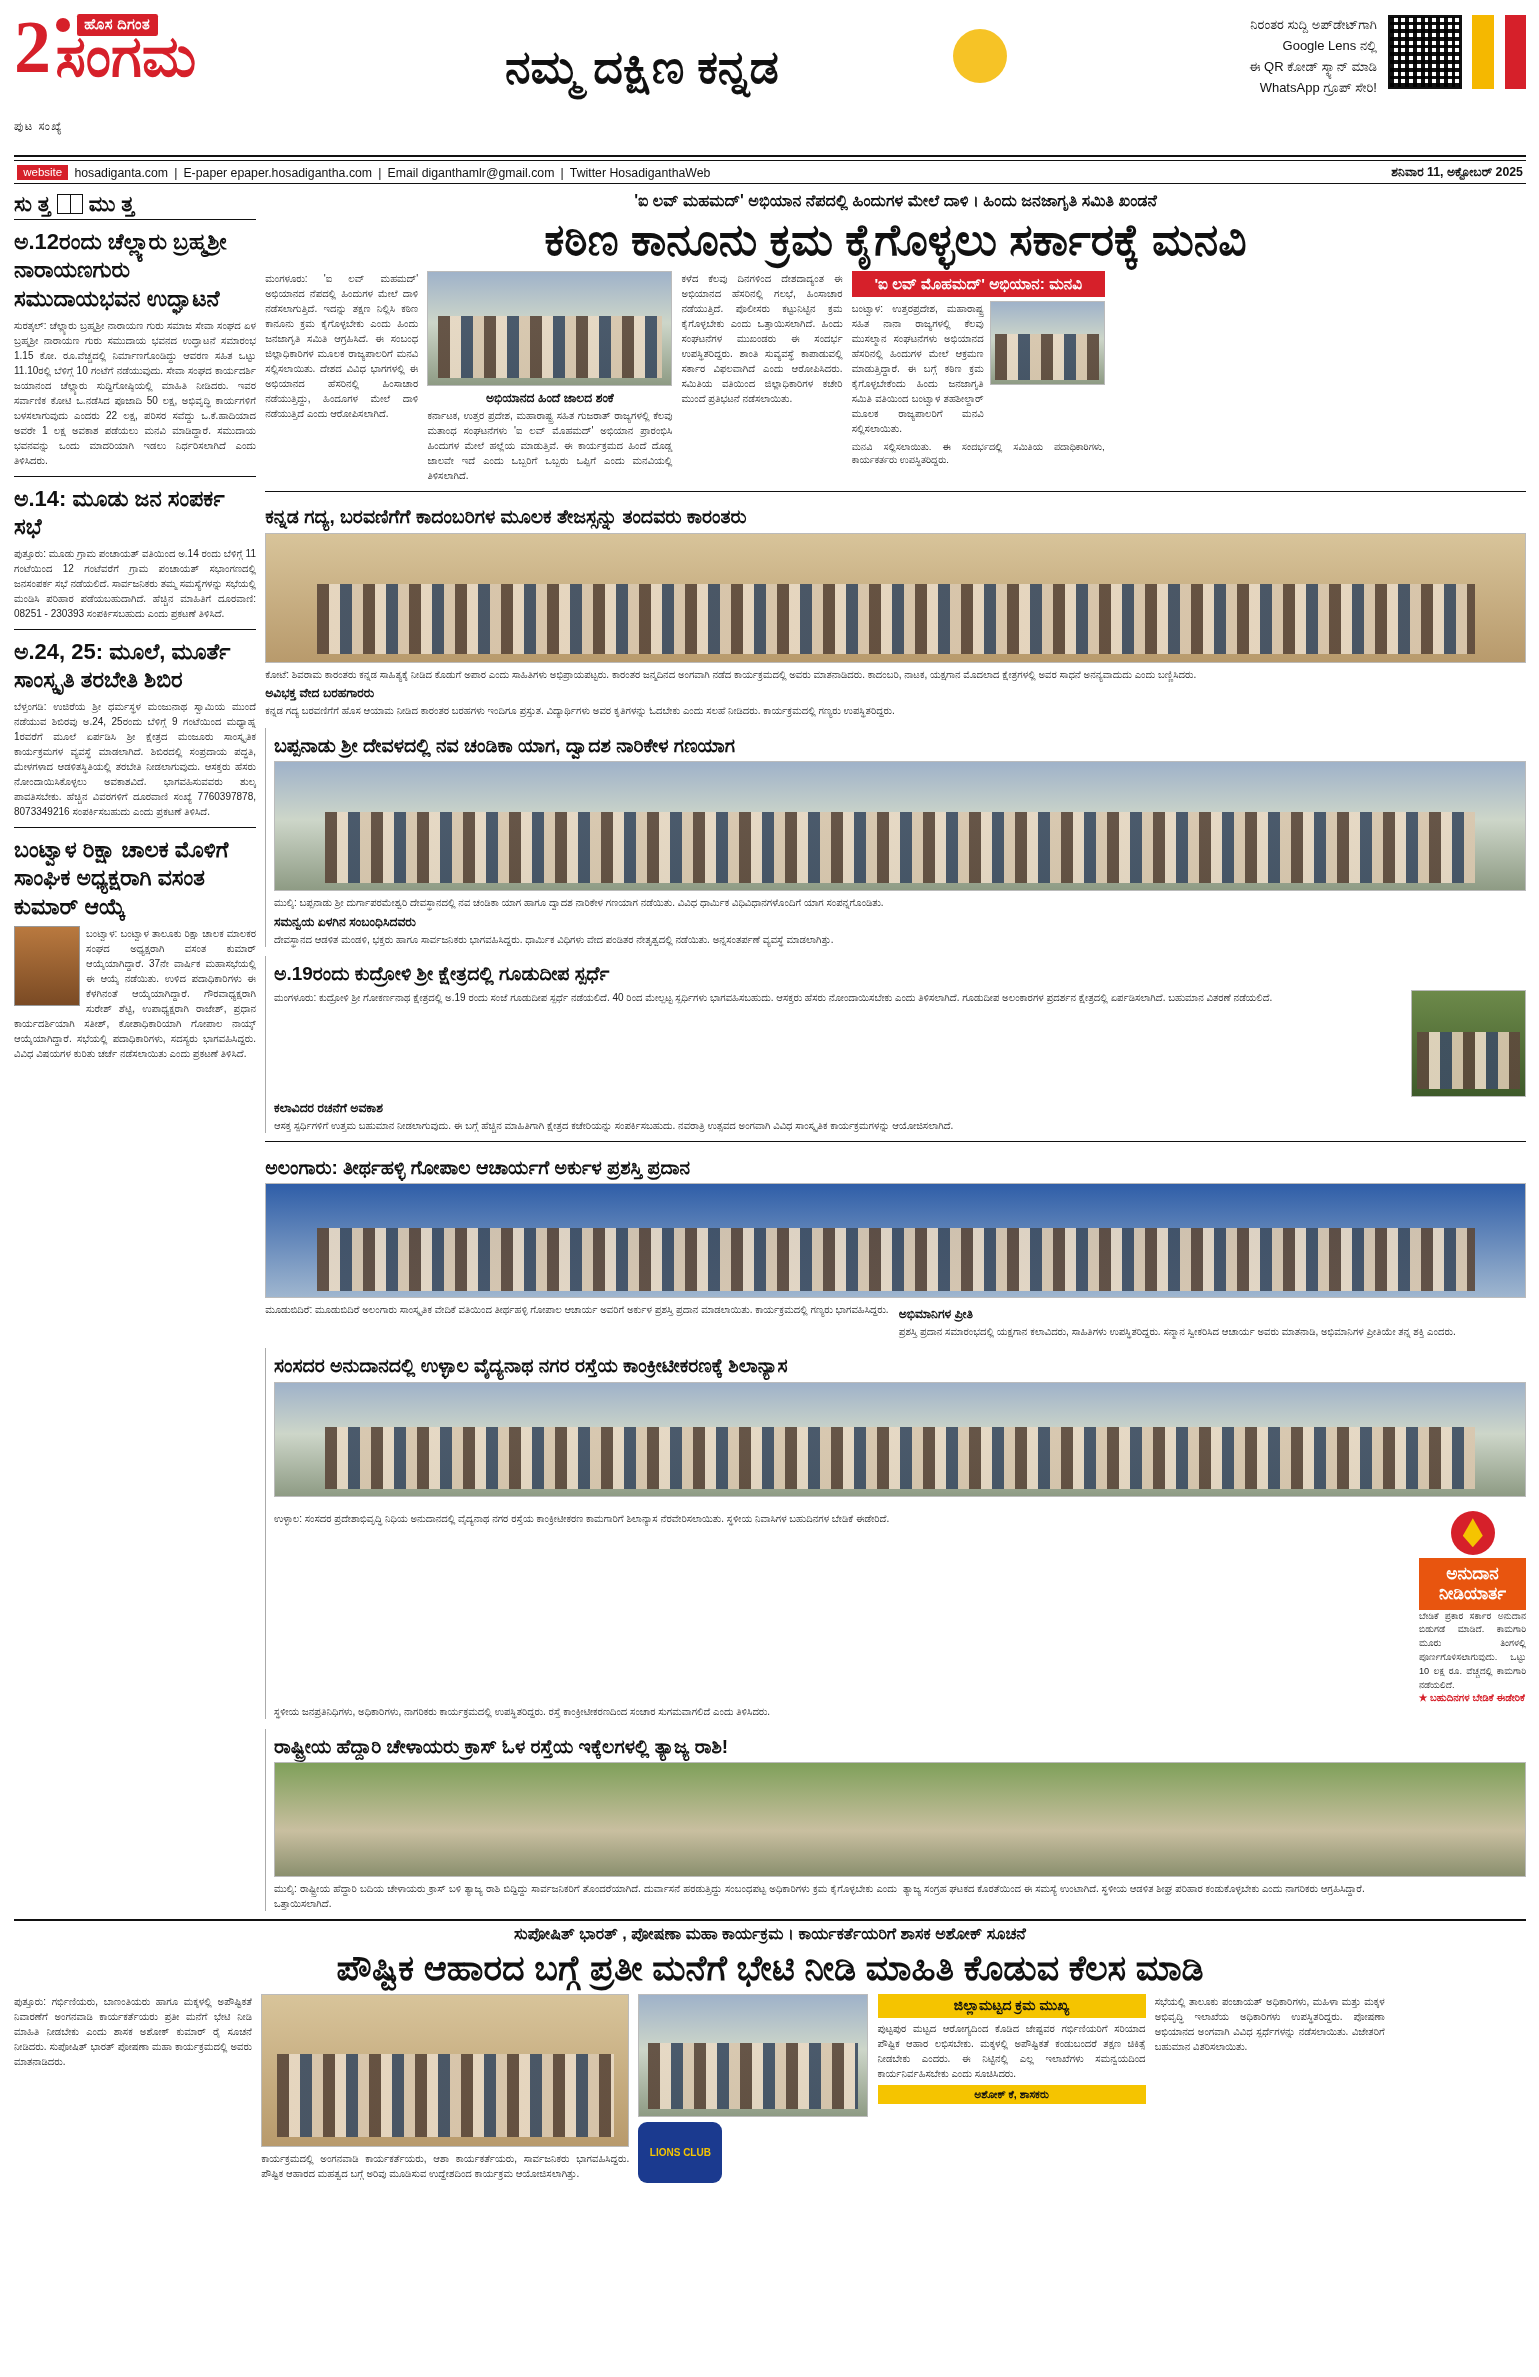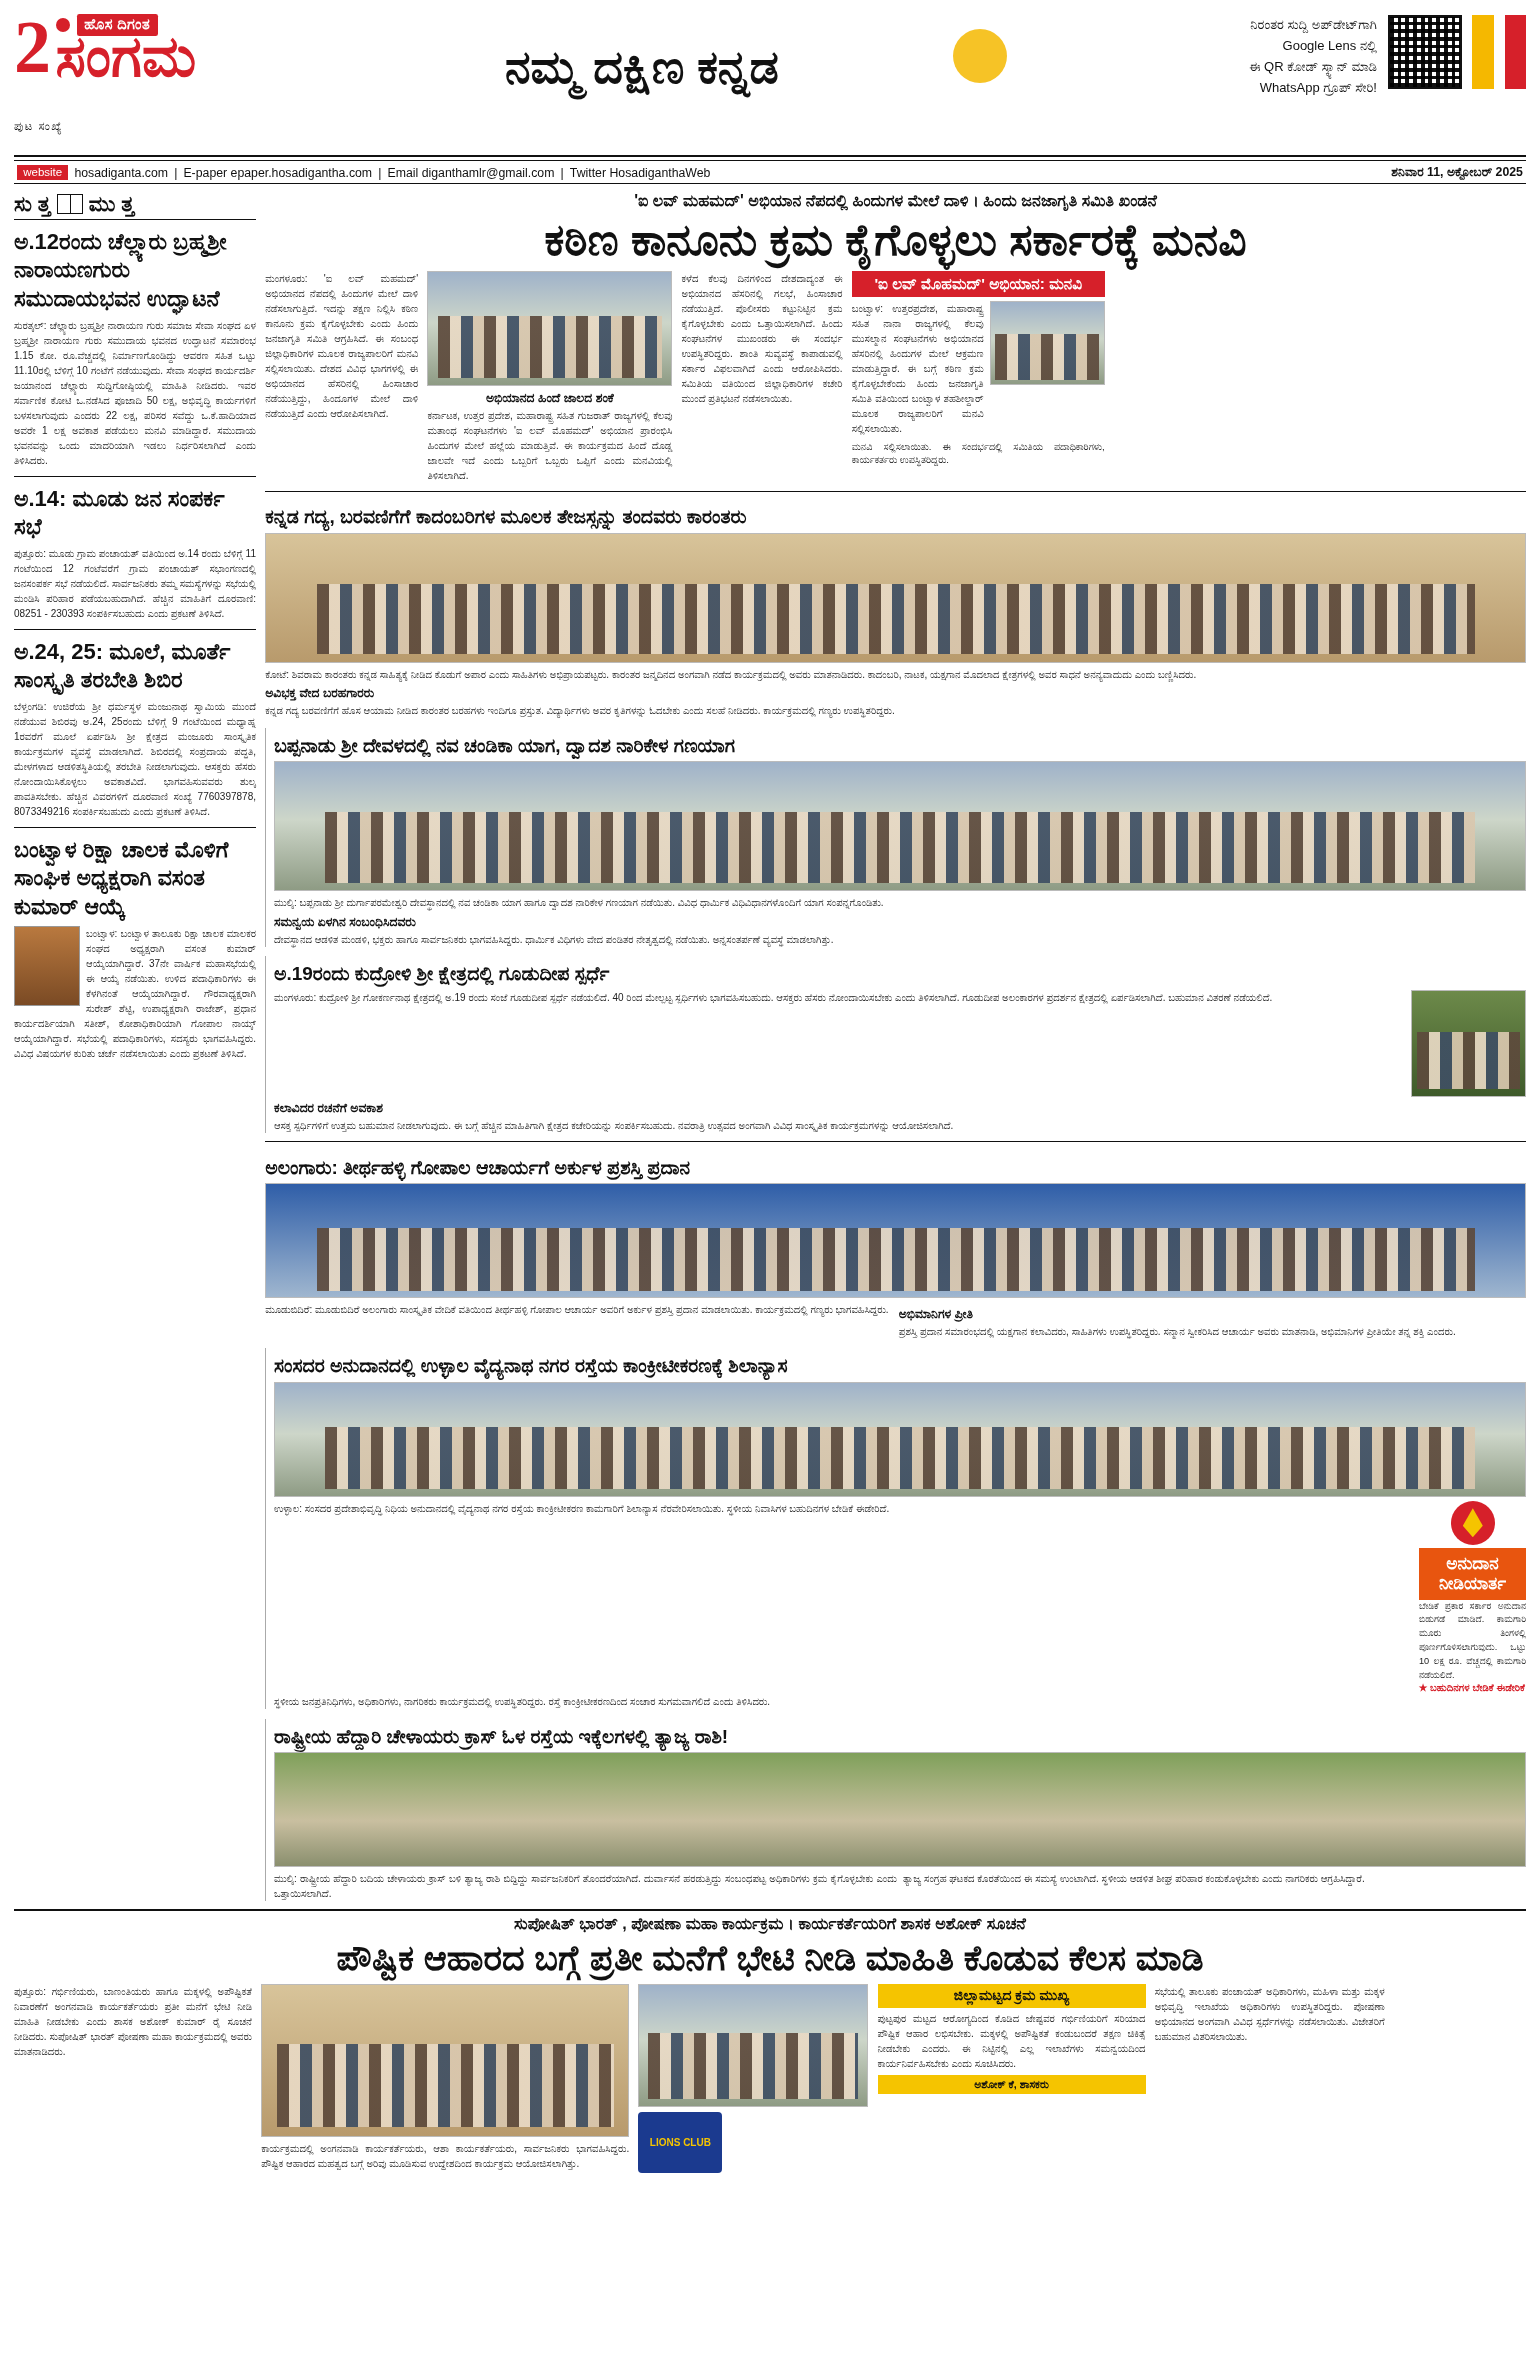--- a/index.html
+++ b/index.html
@@ -101,21 +101,21 @@
   .photo-person { width:66px; height:80px; background:linear-gradient(180deg,#b9793f 0%,#7a4a24 100%); border:0.8px solid #999; float:left; margin:0 6.1px 3.1px 0; }
 
   .logo-circle { width:44px; height:44px; border-radius:50%; background:#d6202a; position:relative; margin:0 auto; }
   .logo-circle:after{ content:""; position:absolute; left:12.3px; top:7.7px; width:20px; height:29px; background:#f5c400; clip-path:polygon(50% 0,100% 60%,50% 100%,0 60%); }
 
   .bullet-red { color:#d6202a; font-size:10px; font-weight:bold; }
   .tag-orange { background:#e8550f; color:#fff; font-size:17px; font-weight:bold; text-align:center; padding:6px; }
 
   .bottom-band { border-top:2.3px solid #111; margin-top:7.7px; padding-top:4.6px; }
   .lions { width:84px; height:61px; background:#1b3a8f; color:#f5c400; font-size:10px; font-weight:bold;
-    display:flex; align-items:center; justify-content:center; border-radius:4px; }
+    display:flex; align-items:center; justify-content:center; border-radius:9px; }
   .v-sep { border-left:0.8px solid #aaa; }
 </style>
 </head>
 <body>
 
 <div class="page">
 
   <div class="masthead">
     <div class="mast-left">
       <div class="page-num">2</div>
@@ -278,21 +278,21 @@
             </div>
           </div>
         </div>
 
         <div class="c v-sep" style="padding-left:7.7px">
           <div class="subhead c2">ಸಂಸದರ ಅನುದಾನದಲ್ಲಿ ಉಳ್ಳಾಲ ವೈದ್ಯನಾಥ ನಗರ ರಸ್ತೆಯ ಕಾಂಕ್ರೀಟೀಕರಣಕ್ಕೆ ಶಿಲಾನ್ಯಾಸ</div>
           <div class="photo" style="height:115px">
               <div class="sky"></div>
               <div class="people"></div>
             </div>
-          <div style="display:flex;gap:0;margin-top:4px">
+          <div style="display:flex;gap:0;margin-top:14px">
             <div style="flex:1">
               <div class="body-text">ಉಳ್ಳಾಲ: ಸಂಸದರ ಪ್ರದೇಶಾಭಿವೃದ್ಧಿ ನಿಧಿಯ ಅನುದಾನದಲ್ಲಿ ವೈದ್ಯನಾಥ ನಗರ ರಸ್ತೆಯ ಕಾಂಕ್ರೀಟೀಕರಣ ಕಾಮಗಾರಿಗೆ ಶಿಲಾನ್ಯಾಸ ನೆರವೇರಿಸಲಾಯಿತು. ಸ್ಥಳೀಯ ನಿವಾಸಿಗಳ ಬಹುದಿನಗಳ ಬೇಡಿಕೆ ಈಡೇರಿದೆ.</div>
             </div>
             <div style="width:107px">
               <div class="logo-circle"></div>
               <div class="tag-orange" style="margin-top:3.1px">ಅನುದಾನ ನೀಡಿಯಾರ್ತ</div>
               <div class="body-text" style="font-size:9.2px">ಬೇಡಿಕೆ ಪ್ರಕಾರ ಸರ್ಕಾರ ಅನುದಾನ ಬಿಡುಗಡೆ ಮಾಡಿದೆ. ಕಾಮಗಾರಿ ಮೂರು ತಿಂಗಳಲ್ಲಿ ಪೂರ್ಣಗೊಳಿಸಲಾಗುವುದು. ಒಟ್ಟು 10 ಲಕ್ಷ ರೂ. ವೆಚ್ಚದಲ್ಲಿ ಕಾಮಗಾರಿ ನಡೆಯಲಿದೆ.</div>
               <div class="bullet-red">★ ಬಹುದಿನಗಳ ಬೇಡಿಕೆ ಈಡೇರಿಕೆ</div>
             </div>
           </div>

